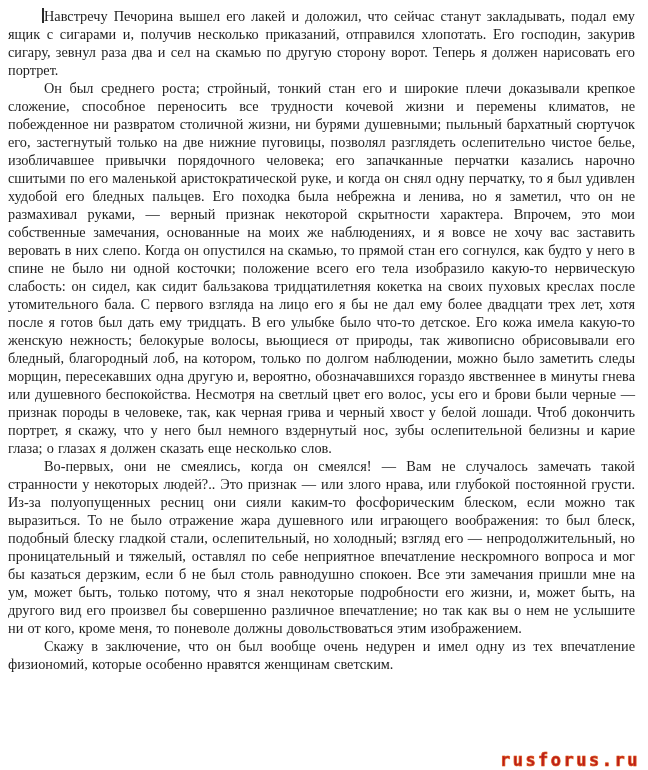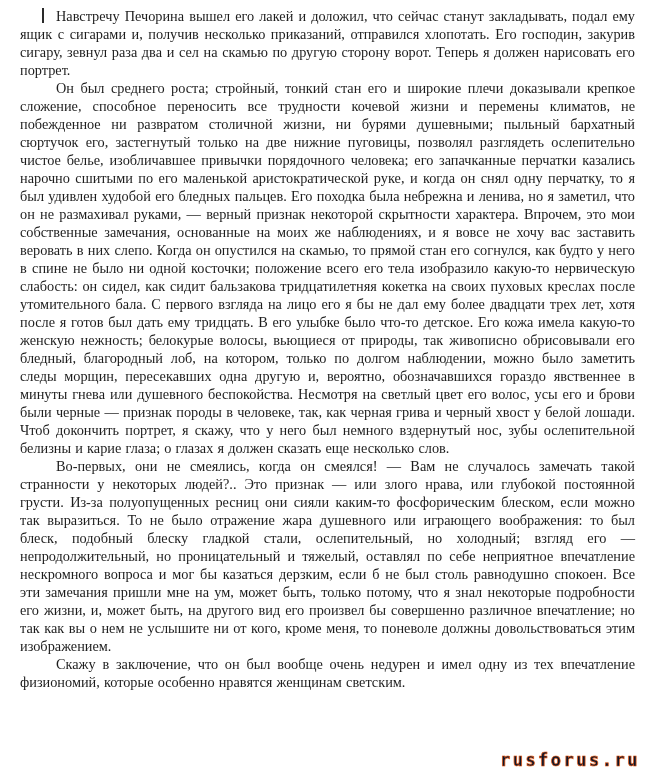--- a/index.html
+++ b/index.html
@@ -6,21 +6,21 @@
     margin: 0;
     padding: 0;
     background: #ffffff;
   }
   .page {
     position: relative;
     width: 644px;
     height: 770px;
     box-sizing: border-box;
     background: #ffffff;
-    padding: 7px 9px 0 20px;
+    padding: 7px 9px 0 8px;
     font-family: "Liberation Serif", "DejaVu Serif", serif;
     font-size: 14.3px;
     line-height: 18px;
     color: #1d1d1d;
     overflow: hidden;
   }
   .para {
     margin: 0;
     text-indent: 36px;
     text-align: justify;
@@ -35,21 +35,21 @@
     background: #2a2a2a;
   }
   .watermark {
     position: absolute;
     right: 4px;
     bottom: 1px;
     font-family: "DejaVu Sans Mono", "Liberation Mono", monospace;
     font-size: 17px;
     font-weight: bold;
     letter-spacing: 2.5px;
-    color: #0f172a;
+    color: #b91c1c;
     -webkit-text-stroke: 0.7px #e05a20;
     text-shadow: 0 0 1px #e08030;
     white-space: nowrap;
   }
 </style>
 </head>
 <body>
 
 <div class="page">
   <span class="text-caret"></span>

